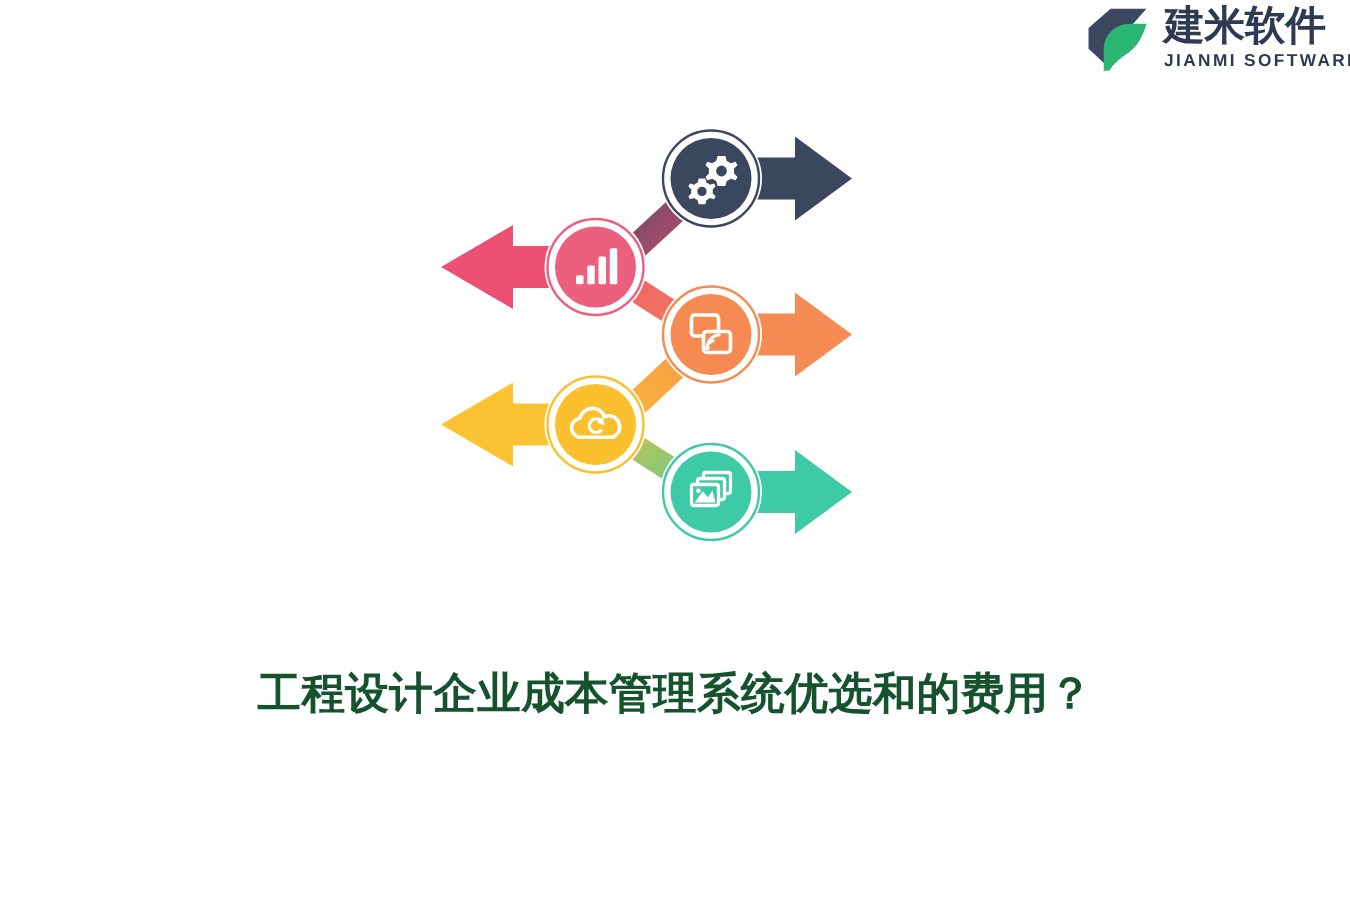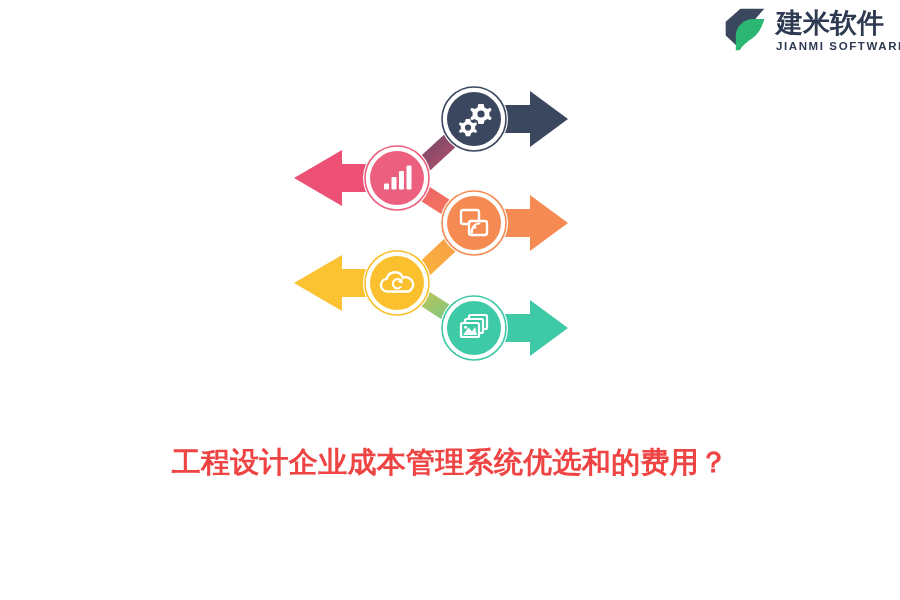--- a/index.html
+++ b/index.html
@@ -16,21 +16,21 @@
   }
 
   
   #brand-logo {
     position: absolute;
     top: 0px;
     left: 722px;
     width: 178px;
     height: 52px;
     display: flex;
-    align-items: flex-end;
+    align-items: center;
     gap: 8px;
   }
   #brand-mark {
     width: 46px;
     height: 46px;
     flex: 0 0 46px;
     display: block;
   }
   #brand-text {
     display: flex;
@@ -73,21 +73,21 @@
   
   #page-title {
     position: absolute;
     left: 0;
     top: 424px;
     width: 900px;
     text-align: center;
     font-family: "DejaVu Sans", "Liberation Sans", sans-serif;
     font-size: 29px;
     font-weight: bold;
-    color: #ef4444;
+    color: #14532d;
     letter-spacing: 0.3px;
     white-space: nowrap;
   }
 </style>
 </head>
 <body>
 
 <div id="brand-logo">
   <svg id="brand-mark" viewBox="0 0 100 100">
     <path d="M40 6 L92 6 L62 40 L62 40 C48 40 40 50 40 62 L40 94 L8 64 L8 34 Z" fill="#3b475e"></path>

